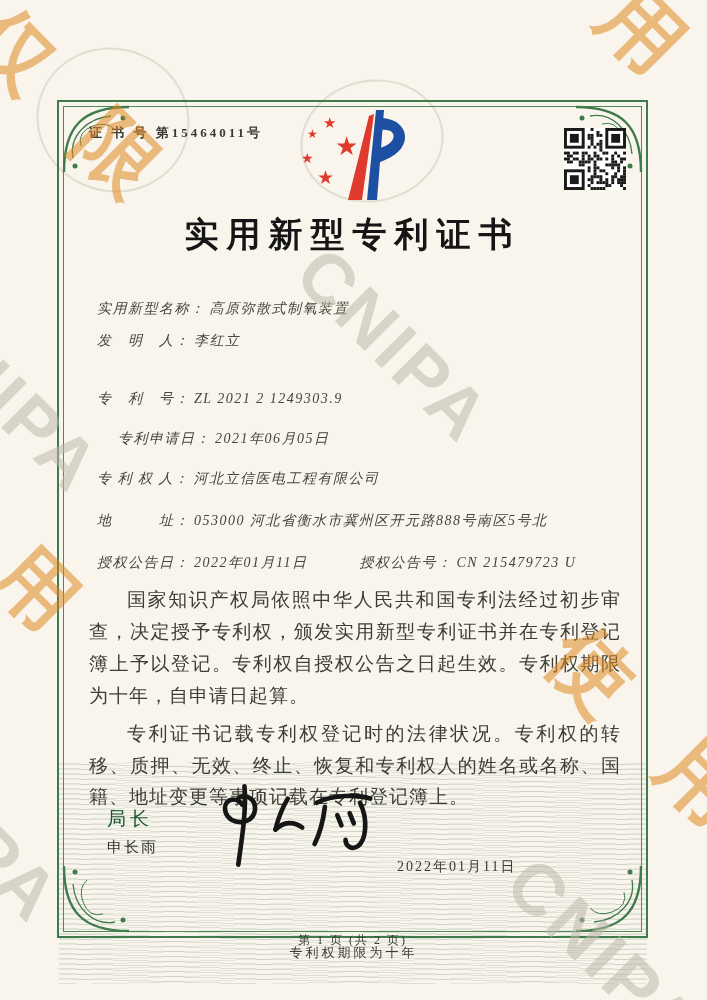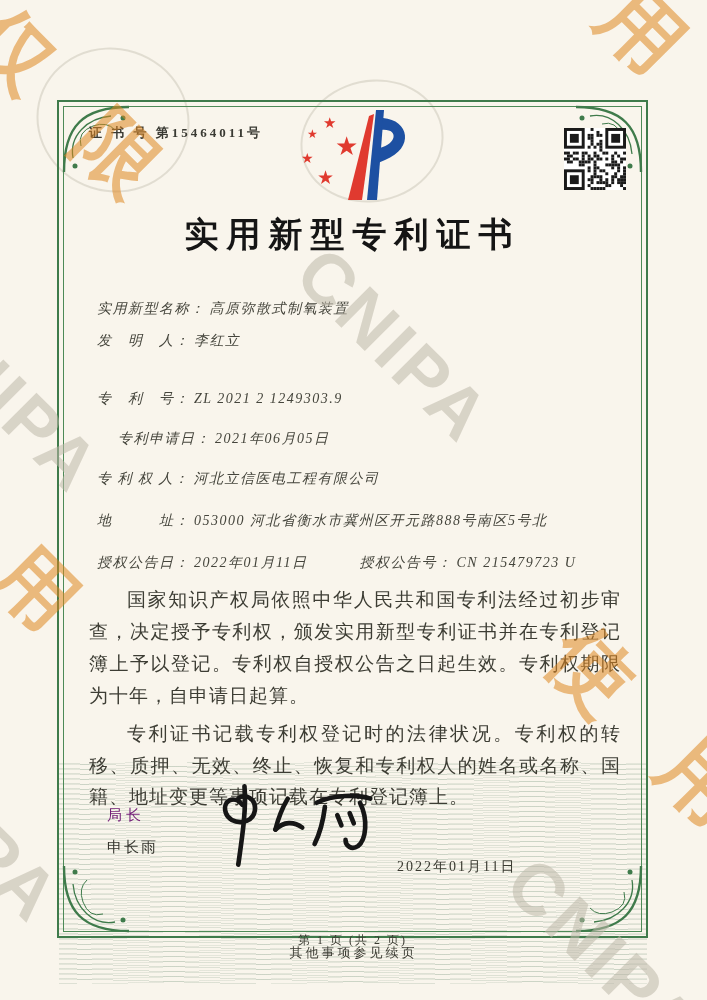--- a/index.html
+++ b/index.html
@@ -75,21 +75,21 @@
   .field-row .lbl{margin-right:4px;}
   .pair-gap{display:inline-block;width:52px;}
   
   .body-text{
     position:absolute;left:30px;top:482px;width:532px;
     font-size:19px;line-height:1.68;letter-spacing:1px;
     text-align:justify;color:#3d3d34;
   }
   .body-text p{margin:0 0 6px 0;text-indent:2em;}
   
-  .director-title{position:absolute;left:48px;top:704px;font-size:15px;letter-spacing:4px;color:#701a75;}
+  .director-title{position:absolute;left:48px;top:704px;font-size:19px;letter-spacing:4px;color:#14532d;}
   .director-name{position:absolute;left:48px;top:736px;font-size:15px;letter-spacing:2px;color:#33332c;}
   .signature{position:absolute;left:148px;top:676px;width:176px;height:98px;}
   .issue-date{position:absolute;left:338px;top:756px;width:240px;font-size:14px;letter-spacing:2px;color:#3a3a31;}
   .page-no{position:absolute;left:0;top:806px;width:100%;text-align:center;font-size:12px;letter-spacing:2px;color:#3a3a31;margin-top:24px;}
   .continuation{
     position:absolute;left:0;top:944px;width:100%;text-align:center;
     font-size:13px;letter-spacing:3px;color:#3d3d34;z-index:3;
   }
   .content{position:relative;z-index:3;}
 </style>
@@ -329,21 +329,21 @@
           <path d="M126 36 L130 46"></path>
           <path d="M138 34 L142 44"></path>
         </g>
       </svg>
 
       <div class="issue-date">2022年01月11日</div>
       <div class="page-no">第 1 页 (共 2 页)</div>
     </div>
   </div>
 
-  <div class="continuation">其他事项参见续页</div>
+  <div class="continuation">专利权期限为十年</div>
 
   <div class="wm wm-orange" style="left:14px;top:-6px;font-size:80px;letter-spacing:22px;">仅 限</div>
   <div class="wm wm-orange" style="left:642px;top:-26px;font-size:80px;">用</div>
   <div class="wm wm-orange" style="left:-48px;top:448px;font-size:78px;letter-spacing:10px;">使 用</div>
   <div class="wm wm-orange" style="left:592px;top:612px;font-size:82px;letter-spacing:26px;">使 用</div>
   <div class="wm wm-gray" style="left:-55px;top:285px;font-size:72px;letter-spacing:4px;">CNIPA</div>
   <div class="wm wm-gray" style="left:335px;top:235px;font-size:72px;letter-spacing:4px;">CNIPA</div>
   <div class="wm wm-gray" style="left:-95px;top:715px;font-size:72px;letter-spacing:4px;">CNIPA</div>
   <div class="wm wm-gray" style="left:545px;top:845px;font-size:72px;letter-spacing:4px;">CNIPA</div>
 

